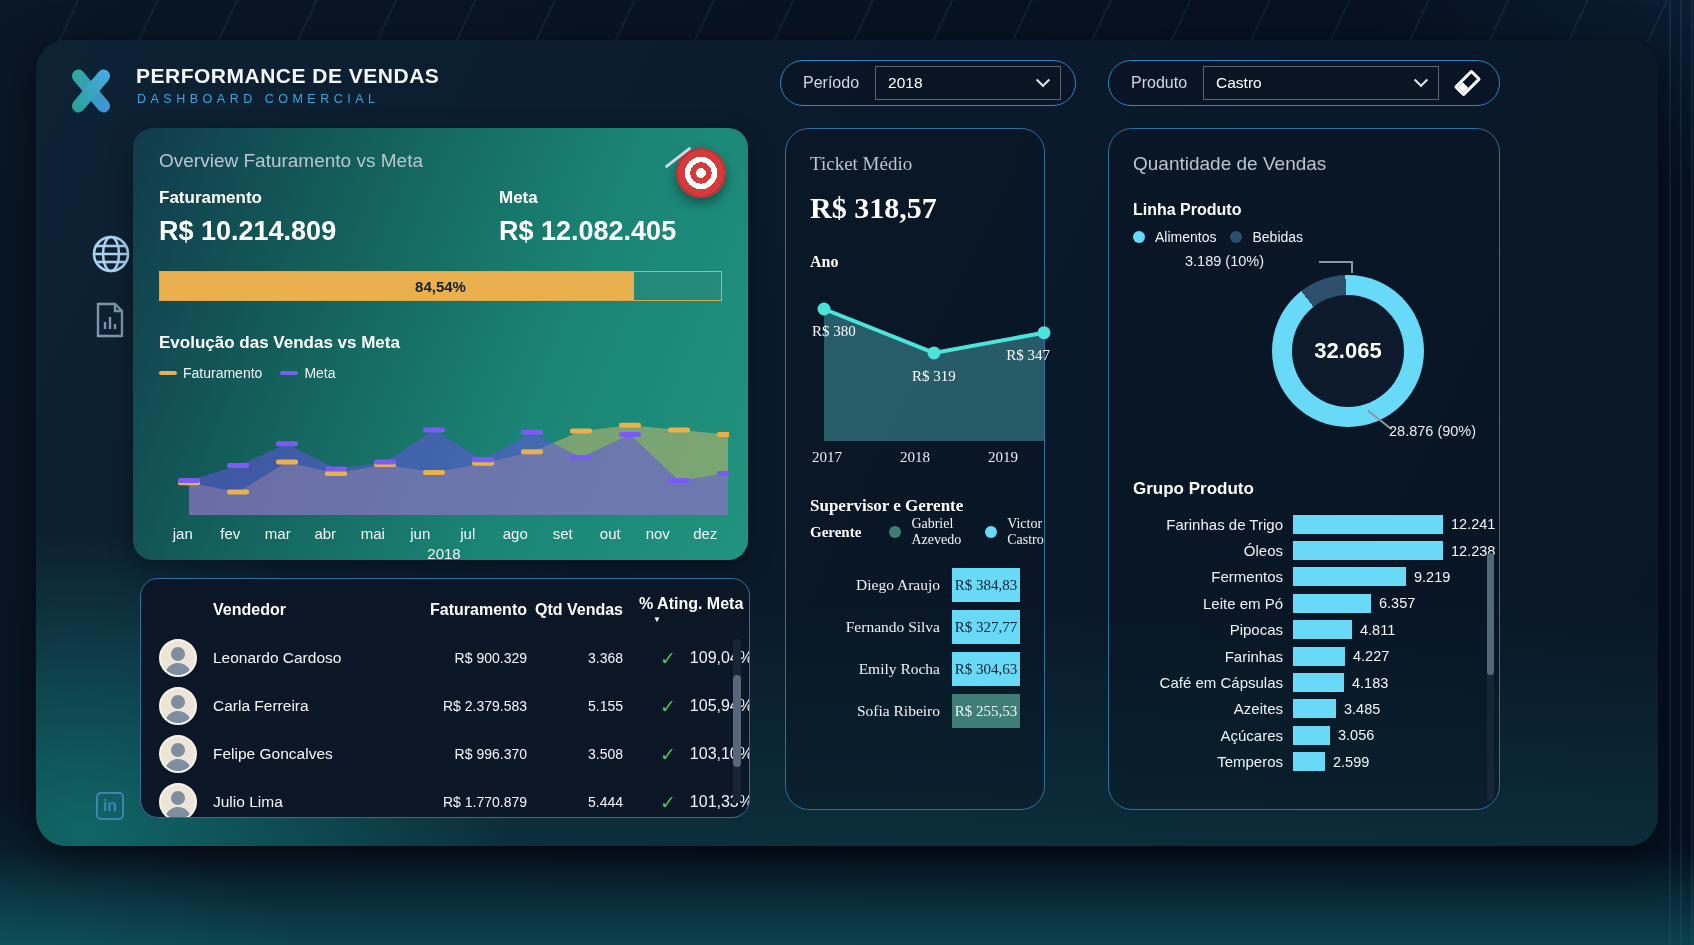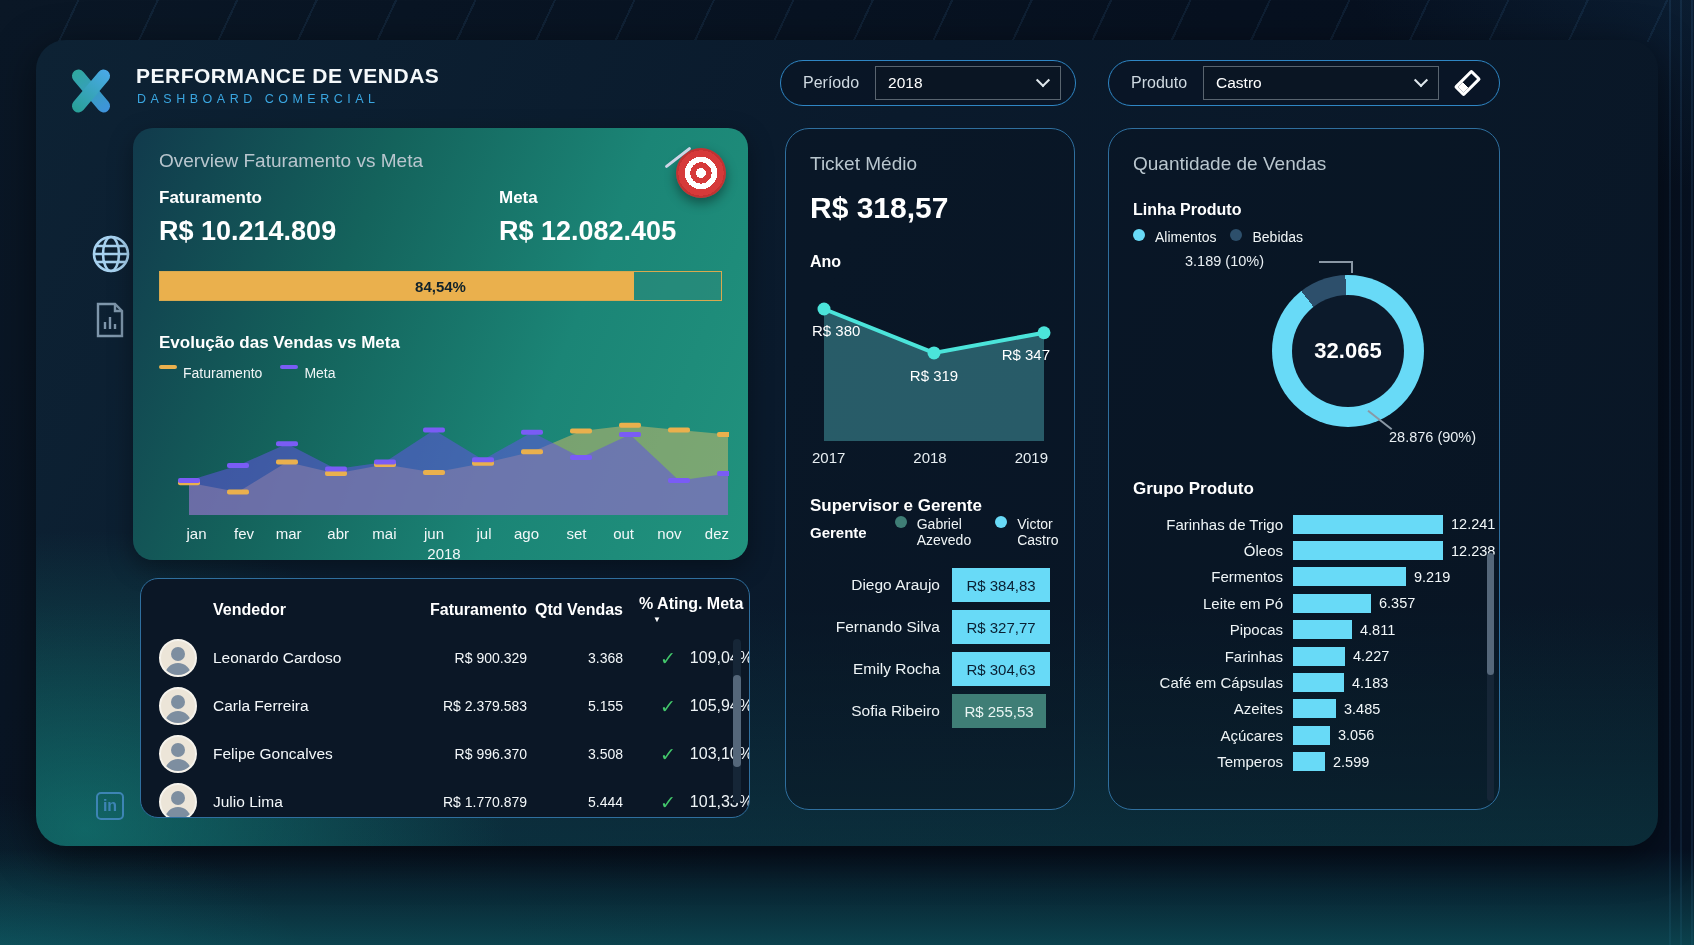--- a/index.html
+++ b/index.html
@@ -77,25 +77,25 @@
     box-shadow:0 5px 12px rgba(0,0,0,0.4);}
   .target::before{content:'';position:absolute;width:32px;height:3px;background:#cfd4e6;
     left:-14px;top:8px;transform:rotate(-38deg);border-radius:2px;}
   .progress{position:relative;margin-top:24px;height:30px;border:1px solid #d8a94f;
     background:rgba(42,138,122,0.70);}
   .progress-fill{position:absolute;left:0;top:0;bottom:0;background:#eab04d;}
   .progress-label{position:absolute;inset:0;display:flex;align-items:center;justify-content:center;
     font-size:15px;font-weight:700;color:#10222b;}
   .ev-title{margin-top:32px;font-size:17px;font-weight:700;color:#fff;}
   .legend{display:flex;align-items:center;gap:18px;margin-top:12px;}
-  .leg-item{display:flex;gap:6px;font-size:14px;color:#f0f5f6;}
+  .leg-item{display:flex;align-items:center;gap:6px;font-size:14px;color:#f0f5f6;}
   .dash{width:18px;height:4px;border-radius:2px;}
   #evo-svg{display:block;margin-top:10px;}
   .evo-months{display:flex;width:570px;margin-top:2px;}
-  .evo-months span{flex:1;text-align:right;font-size:15px;color:#f2f7f8;}
+  .evo-months span{flex:1;text-align:center;font-size:15px;color:#f2f7f8;}
   .evo-year{width:570px;text-align:center;font-size:15px;color:#f2f7f8;margin-top:3px;}
 
   
   .tbl-card{left:104px;top:538px;width:610px;height:240px;border-radius:18px;background:#0b1726;
     padding:16px 20px 0 18px;overflow:hidden;}
   .tbl-grid{display:grid;grid-template-columns:50px 142px 168px 92px 126px;align-items:center;column-gap:4px;}
   .tbl-head{font-size:16px;font-weight:700;color:#fff;padding-bottom:10px;}
   .th-num{text-align:right;}
   .th-sort{display:block;font-size:8px;color:#fff;margin-top:2px;margin-left:14px;}
   .tbl-row{min-height:48px;padding:2px 0;}
@@ -104,21 +104,21 @@
   .td-pct{display:flex;align-items:center;justify-content:flex-end;gap:14px;}
   .check{color:#43c76b;font-size:19px;font-weight:700;}
   .av{width:38px;height:38px;border-radius:50%;background:#ece5d8;position:relative;overflow:hidden;border:2px solid #f6f3ec;}
   .av i{position:absolute;left:50%;background:#7d8ea0;}
   .av .hd{top:6px;transform:translateX(-50%);width:14px;height:14px;border-radius:50%;}
   .av .bd{top:22px;transform:translateX(-50%);width:26px;height:18px;border-radius:50% 50% 0 0 / 70% 70% 0 0;}
   .tbl-scroll{position:absolute;right:8px;top:60px;bottom:14px;width:8px;border-radius:4px;background:#162637;}
   .tbl-thumb{position:absolute;left:0;width:8px;top:22%;height:56%;border-radius:4px;background:#55677a;cursor:grab;}
 
   
-  .mid-card{left:749px;top:88px;width:290px;height:682px;padding:24px;}
+  .mid-card{left:749px;top:88px;width:260px;height:682px;padding:24px;font-family:Liberation Serif, serif;}
   .big-value{font-size:30px;font-weight:700;color:#fff;margin-top:16px;}
   .sec-label{font-size:16px;font-weight:700;color:#fff;margin-top:28px;}
   #ticket-svg{display:block;margin-top:8px;}
   .ticket-x{display:flex;justify-content:space-between;font-size:15px;color:#e7eef2;margin-top:4px;padding:0 2px;}
   .ger-title{font-size:17px;font-weight:700;color:#fff;margin-top:30px;}
   .ger-legend{display:flex;align-items:center;gap:24px;margin-top:0;font-size:13.5px;color:#e8eff3;flex-wrap:nowrap;}
   .ger-legend b{font-size:15px;color:#fff;margin-right:4px;}
   .ldot{width:12px;height:12px;border-radius:50%;display:inline-block;margin-right:4px;flex:none;}
   .ger-rows{margin-top:16px;}
   .ger-row{display:flex;align-items:center;height:42px;}
@@ -130,21 +130,21 @@
 
   
   .right-card{left:1072px;top:88px;width:392px;height:682px;padding:24px;}
   .donut-wrap{position:relative;height:220px;margin-top:8px;}
   .donut{position:absolute;left:139px;top:22px;width:152px;height:152px;border-radius:50%;cursor:pointer;}
   .donut::after{content:'';position:absolute;inset:20px;border-radius:50%;background:#0c1a2b;}
   .donut-center{position:absolute;left:139px;top:22px;width:152px;height:152px;display:flex;
     align-items:center;justify-content:center;font-size:22px;font-weight:700;color:#fff;z-index:2;}
   .callout{position:absolute;font-size:14.5px;color:#e9eff3;white-space:nowrap;}
   .co1{left:52px;top:0px;}
-  .co2{left:256px;top:176px;}
+  .co2{left:256px;top:170px;}
   .co-line{position:absolute;background:#8a98a5;}
   .co1-h{left:186px;top:8px;width:32px;height:1.5px;}
   .co1-v{left:218px;top:8px;width:1.5px;height:12px;}
   .co2-d{left:232px;top:166px;width:30px;height:1.5px;transform:rotate(38deg);}
   .gp-title{font-size:17px;font-weight:700;color:#fff;margin-top:6px;}
   .gp-rows{margin-top:12px;}
   .gp-row{display:flex;align-items:center;height:26.4px;}
   .gp-label{width:160px;text-align:right;font-size:15px;color:#eef4f6;padding-right:10px;flex:none;}
   .gp-bar{height:19px;background:#68daf7;flex:none;cursor:pointer;}
   .gp-val{margin-left:8px;font-size:14.5px;color:#f2f7f9;}

